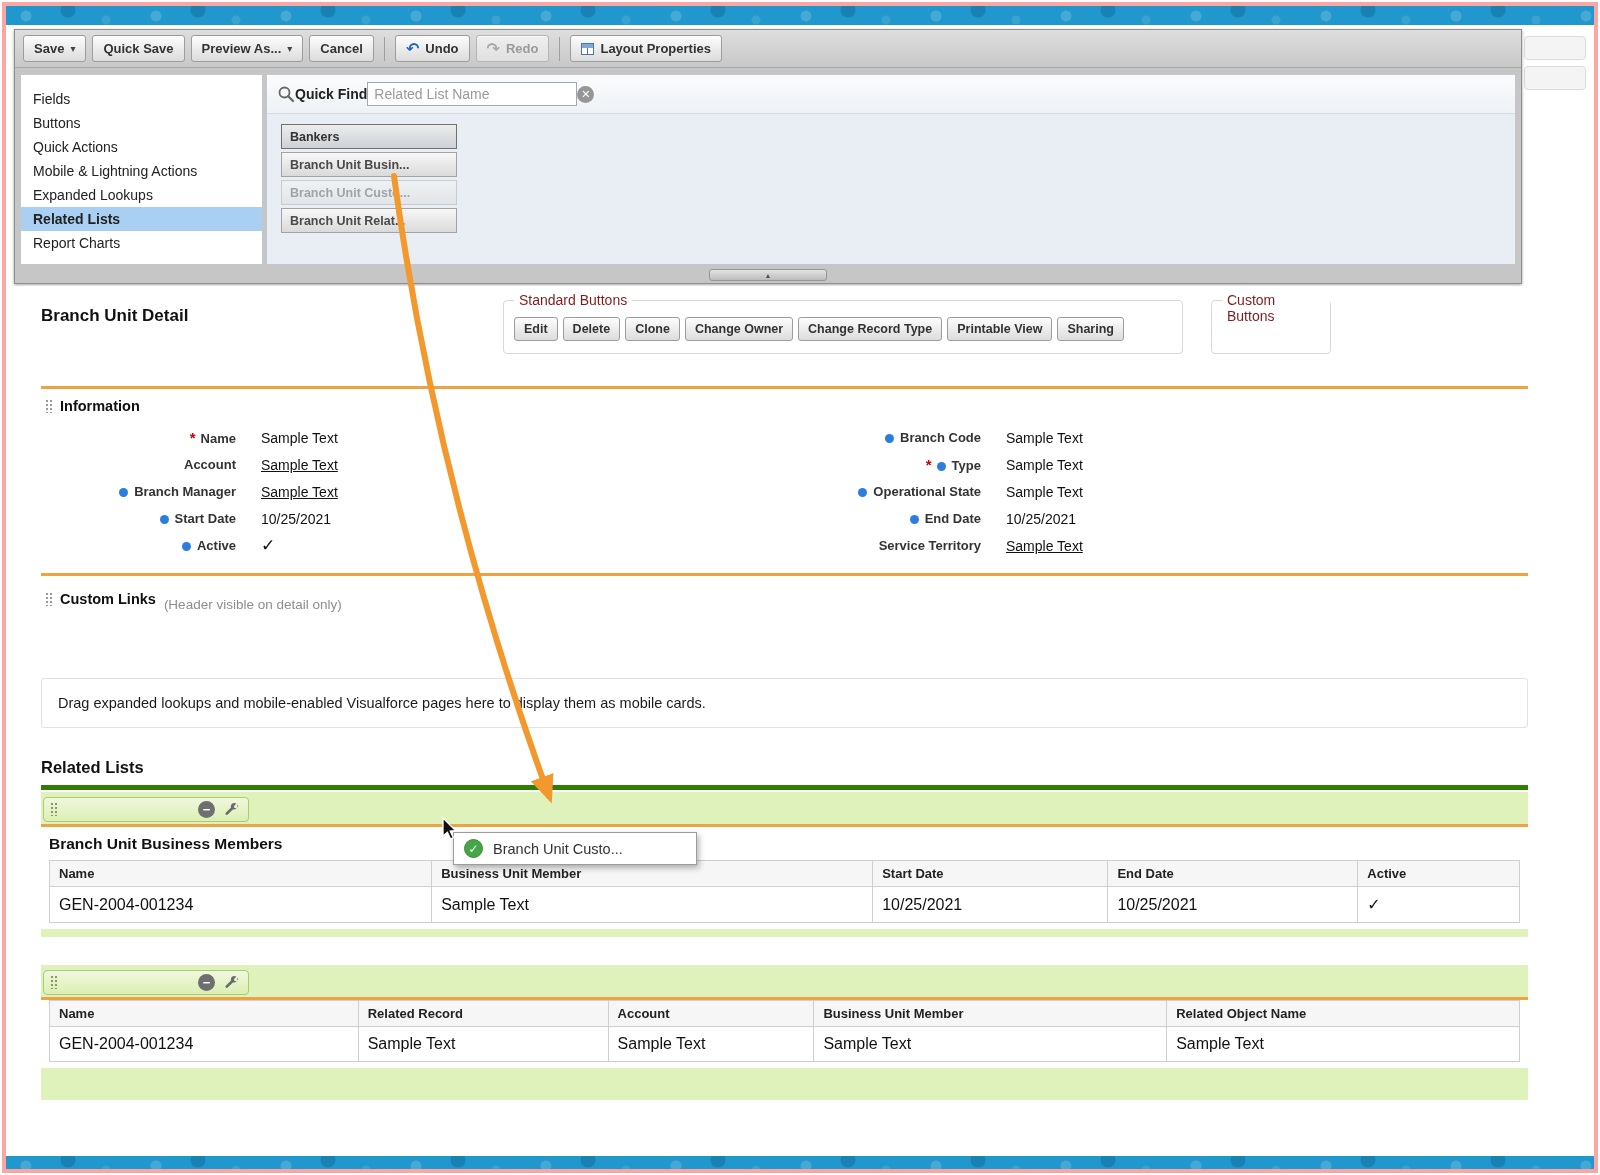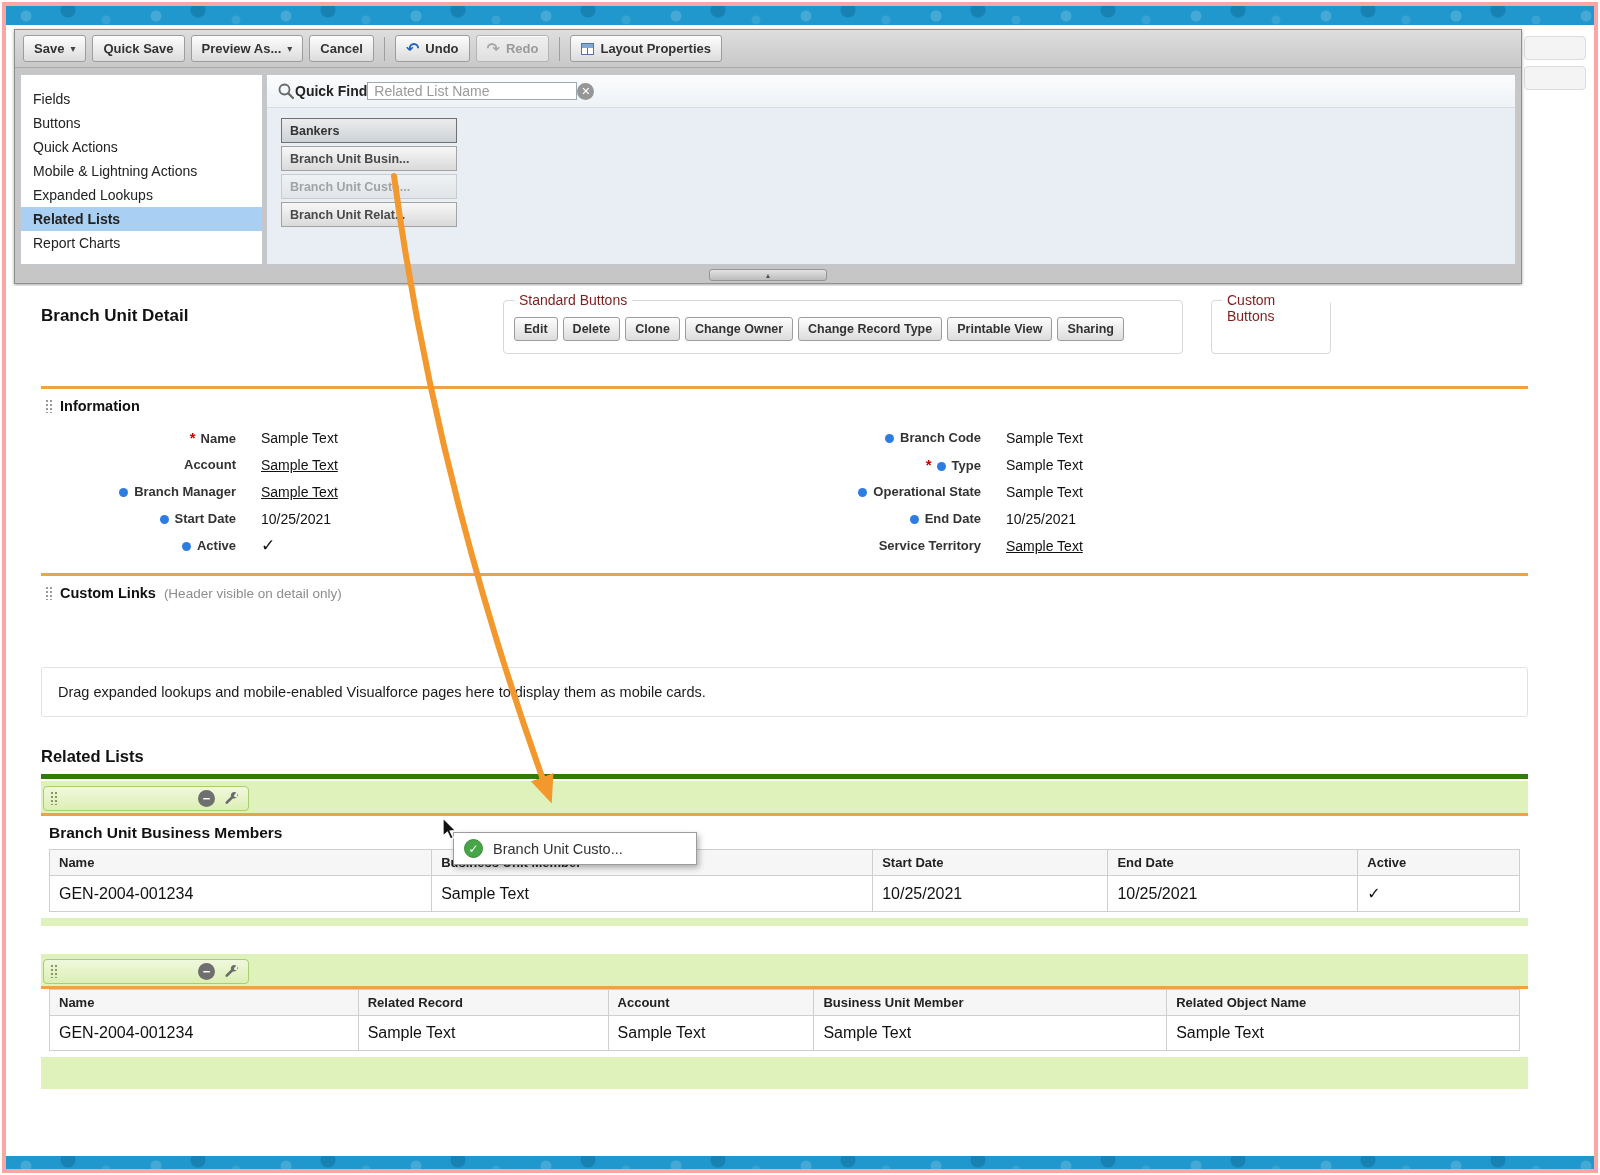--- a/index.html
+++ b/index.html
@@ -41,21 +41,21 @@
   .sep { width:1px; height:24px; background:#9f9f9f; margin:0 4px; }
 
   .palette { position:absolute; left:5px; right:5px; top:44px; bottom:18px; display:flex; }
   .categories { width:243px; background:#fff; border:1px solid #c2c8cd; padding:12px 0 0 0; }
   .cat-item { font-size:14px; color:#222; padding:4px 0 4px 12px; cursor:default; }
   .cat-item.selected { background:#a9d0f2; font-weight:bold; }
   .palette-right { flex:1; margin-left:3px; background:#e9eef4; border:1px solid #c2c8cd; position:relative; }
   .quickfind { display:flex; align-items:center; gap:0; padding:7px 10px;
     background:linear-gradient(#fbfcfd,#eef2f6); border-bottom:1px solid #d6dce2; }
   .quickfind .qf-label { font-size:14px; font-weight:bold; color:#222; }
-  .qf-input { width:210px; height:18px; border:1px solid #9daab4; padding:2px 6px; font-size:14px;
+  .qf-input { width:210px; height:24px; border:1px solid #9daab4; padding:2px 6px; font-size:14px;
     font-family:"Liberation Sans","DejaVu Sans",sans-serif; color:#333; background:#fff; }
   .qf-input::placeholder { color:#9a9a9a; }
   .qf-clear { width:17px; height:17px; border-radius:50%; background:#969696; color:#fff; font-size:11px;
     display:flex; align-items:center; justify-content:center; font-weight:bold; cursor:default; }
   .pal-items { padding:10px 0 0 14px; }
   .pal-item { width:176px; height:25px; margin-bottom:3px; display:flex; align-items:center; padding-left:8px;
     border:1px solid #a3a3a3; background:linear-gradient(#f7f7f7,#dadada); font-size:12.5px; font-weight:bold;
     color:#4a4a4a; cursor:default; }
   .pal-item.selected { border-color:#707070; background:linear-gradient(#ececec,#cdd2d7); color:#333; }
   .pal-item.dragging { opacity:.45; }
@@ -76,21 +76,21 @@
   .fieldset .btn-row { display:flex; gap:5px; padding:16px 0 0 10px; }
   .cbtn { padding:4px 9px; border:1px solid #9d9d9d; border-radius:3px; background:linear-gradient(#fdfdfd,#dcdcdc);
     font-size:12.5px; font-weight:bold; color:#333; box-shadow:inset 0 1px 0 rgba(255,255,255,.7); cursor:default; white-space:nowrap; }
 
   .drag-dots { display:inline-block; width:7px; height:14px;
     background-image:radial-gradient(circle,#9a9a9a 1px,transparent 1.6px); background-size:4px 4px; }
 
   .section { border-top:3px solid #eda244; }
   .section-head { display:flex; align-items:center; gap:8px; padding:9px 0 2px 4px; }
   .section-head .sec-title { font-size:14.5px; font-weight:bold; color:#111;text-align:center; }
-  .section-head .sec-note { font-size:13.5px; color:#8d8d8d; }
+  .section-head .sec-note { font-size:13.5px; color:#8d8d8d;margin-top:12px; }
 
   .info-fields { position:relative; margin-top:8px; height:137px; }
   .fcol.right { position:absolute; left:760px; top:0; }
   .f-row { display:flex; align-items:center; height:27px; }
   .f-label { width:195px; text-align:right; padding-right:0; font-size:13px; font-weight:bold; color:#333; white-space:nowrap; }
   .fcol.right .f-label { width:180px; }
   .f-value { margin-left:25px; font-size:14px; color:#111; }
   .f-value.link { text-decoration:underline; }
   .f-value.check { font-size:17px; font-weight:bold; }
   .req { color:#cc0000; font-size:15px; font-weight:bold; margin-right:5px; }

